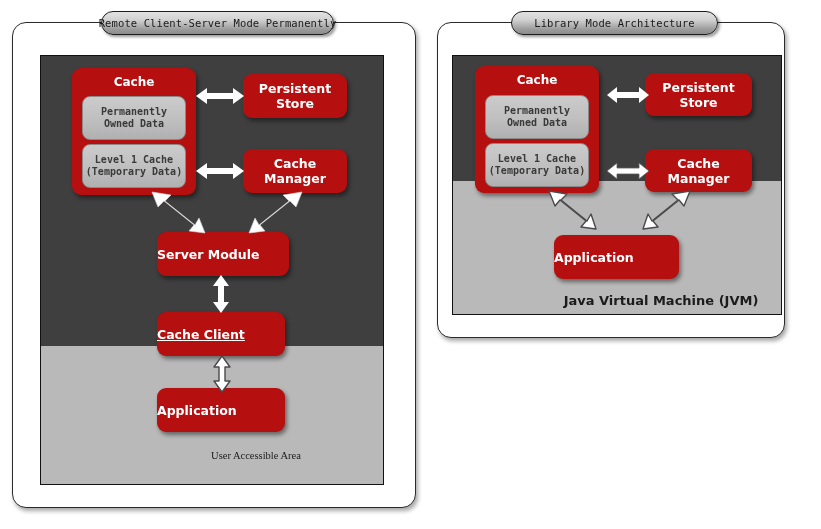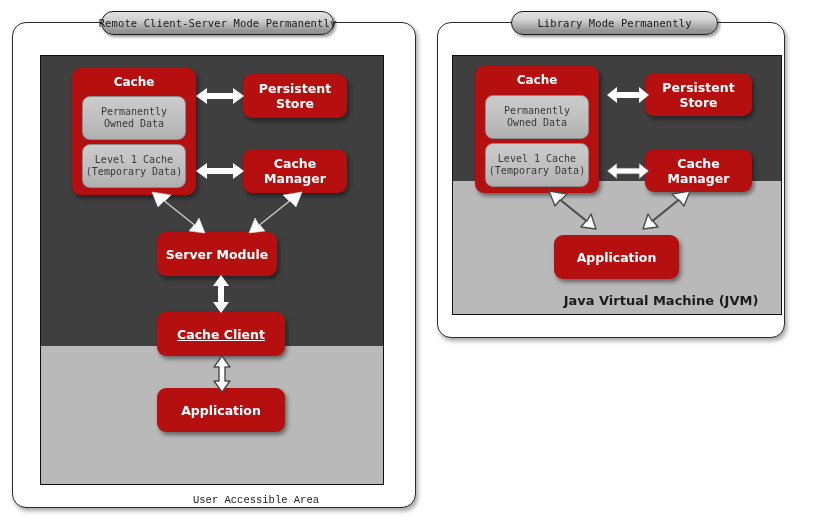--- a/index.html
+++ b/index.html
@@ -69,21 +69,21 @@
   .rbox {
     position: absolute;
     background: #b50f10;
     border-radius: 9px;
     box-shadow: 2px 3px 4px rgba(0,0,0,0.45);
     color: #ffffff;
     font-weight: bold;
     font-size: 12.5px;
     display: flex;
     align-items: center;
-    justify-content: center;
+    justify-content: flex-start;
     text-align: center;
     box-sizing: border-box;
     z-index: 3;
   }
   .rbox.cache {
     align-items: flex-start;
     justify-content: center;
     padding-top: 7px;
     font-size: 12px;
   }
@@ -97,35 +97,35 @@
     color: #3a3a3a;
     font-family: "DejaVu Sans Mono", monospace;
     font-size: 10px;
     line-height: 12.5px;
     display: flex;
     align-items: center;
     justify-content: center;
     text-align: center;
     box-sizing: border-box;
     z-index: 4;
+    font-weight: bold;
   }
 
   
   .zone-caption {
     position: absolute;
     color: #1b1b1b;
     text-align: center;
     white-space: nowrap;
     z-index: 3;
     padding-left: 44px;
   }
   .caption-mono {
-    font-family: Liberation Mono, monospace;
+    font-family: Liberation Serif, serif;
     font-size: 10.5px;
-    margin-top: 44px;
   }
   .caption-bold {
     font-family: "DejaVu Sans", sans-serif;
     font-weight: bold;
     font-size: 13px;
   }
 
   
   .arrow { position: absolute; z-index: 5; }
   .arrow svg { display: block; overflow: visible; }
@@ -193,35 +193,35 @@
     <span>(Temporary Data)</span>
   </span>
 </div>
 
 <div class="rbox" style="left:243px; top:74px; width:104px; height:44px;">
   <span>Persistent Store</span>
 </div>
 <div class="rbox" style="left:243px; top:149px; width:104px; height:44px;">
   <span>Cache Manager</span>
 </div>
-<div class="rbox" style="left:157px; top:232px; width:120px; height:44px;">
+<div class="rbox" style="left:157px; top:232px; width:132px; height:44px;">
   <span>Server Module</span>
 </div>
 <div class="rbox" style="left:157px; top:312px; width:128px; height:44px;text-decoration:underline;">
   <span>Cache Client</span>
 </div>
 <div class="rbox" style="left:157px; top:388px; width:128px; height:44px;">
   <span>Application</span>
 </div>
 
 <div class="zone-caption caption-mono" style="left:40px; top:450px; width:344px;">User Accessible Area</div>
 
 <div class="panel" id="panel-right"></div>
 
-<div class="title-pill" id="title-right">Library Mode Permanently</div>
+<div class="title-pill" id="title-right">Library Mode Architecture</div>
 
 <div class="stage" id="stage-right">
   <div class="zone-dark"></div>
   <div class="zone-light"></div>
 </div>
 
 <div class="arrow" style="left:607px; top:85px;">
   <svg width="42" height="20" viewBox="0 0 42 20">
     <polygon points="0,10 10,2 10,7 32,7 32,2 42,10 32,18 32,13 10,13 10,18" fill="#ffffff"></polygon>
   </svg>

